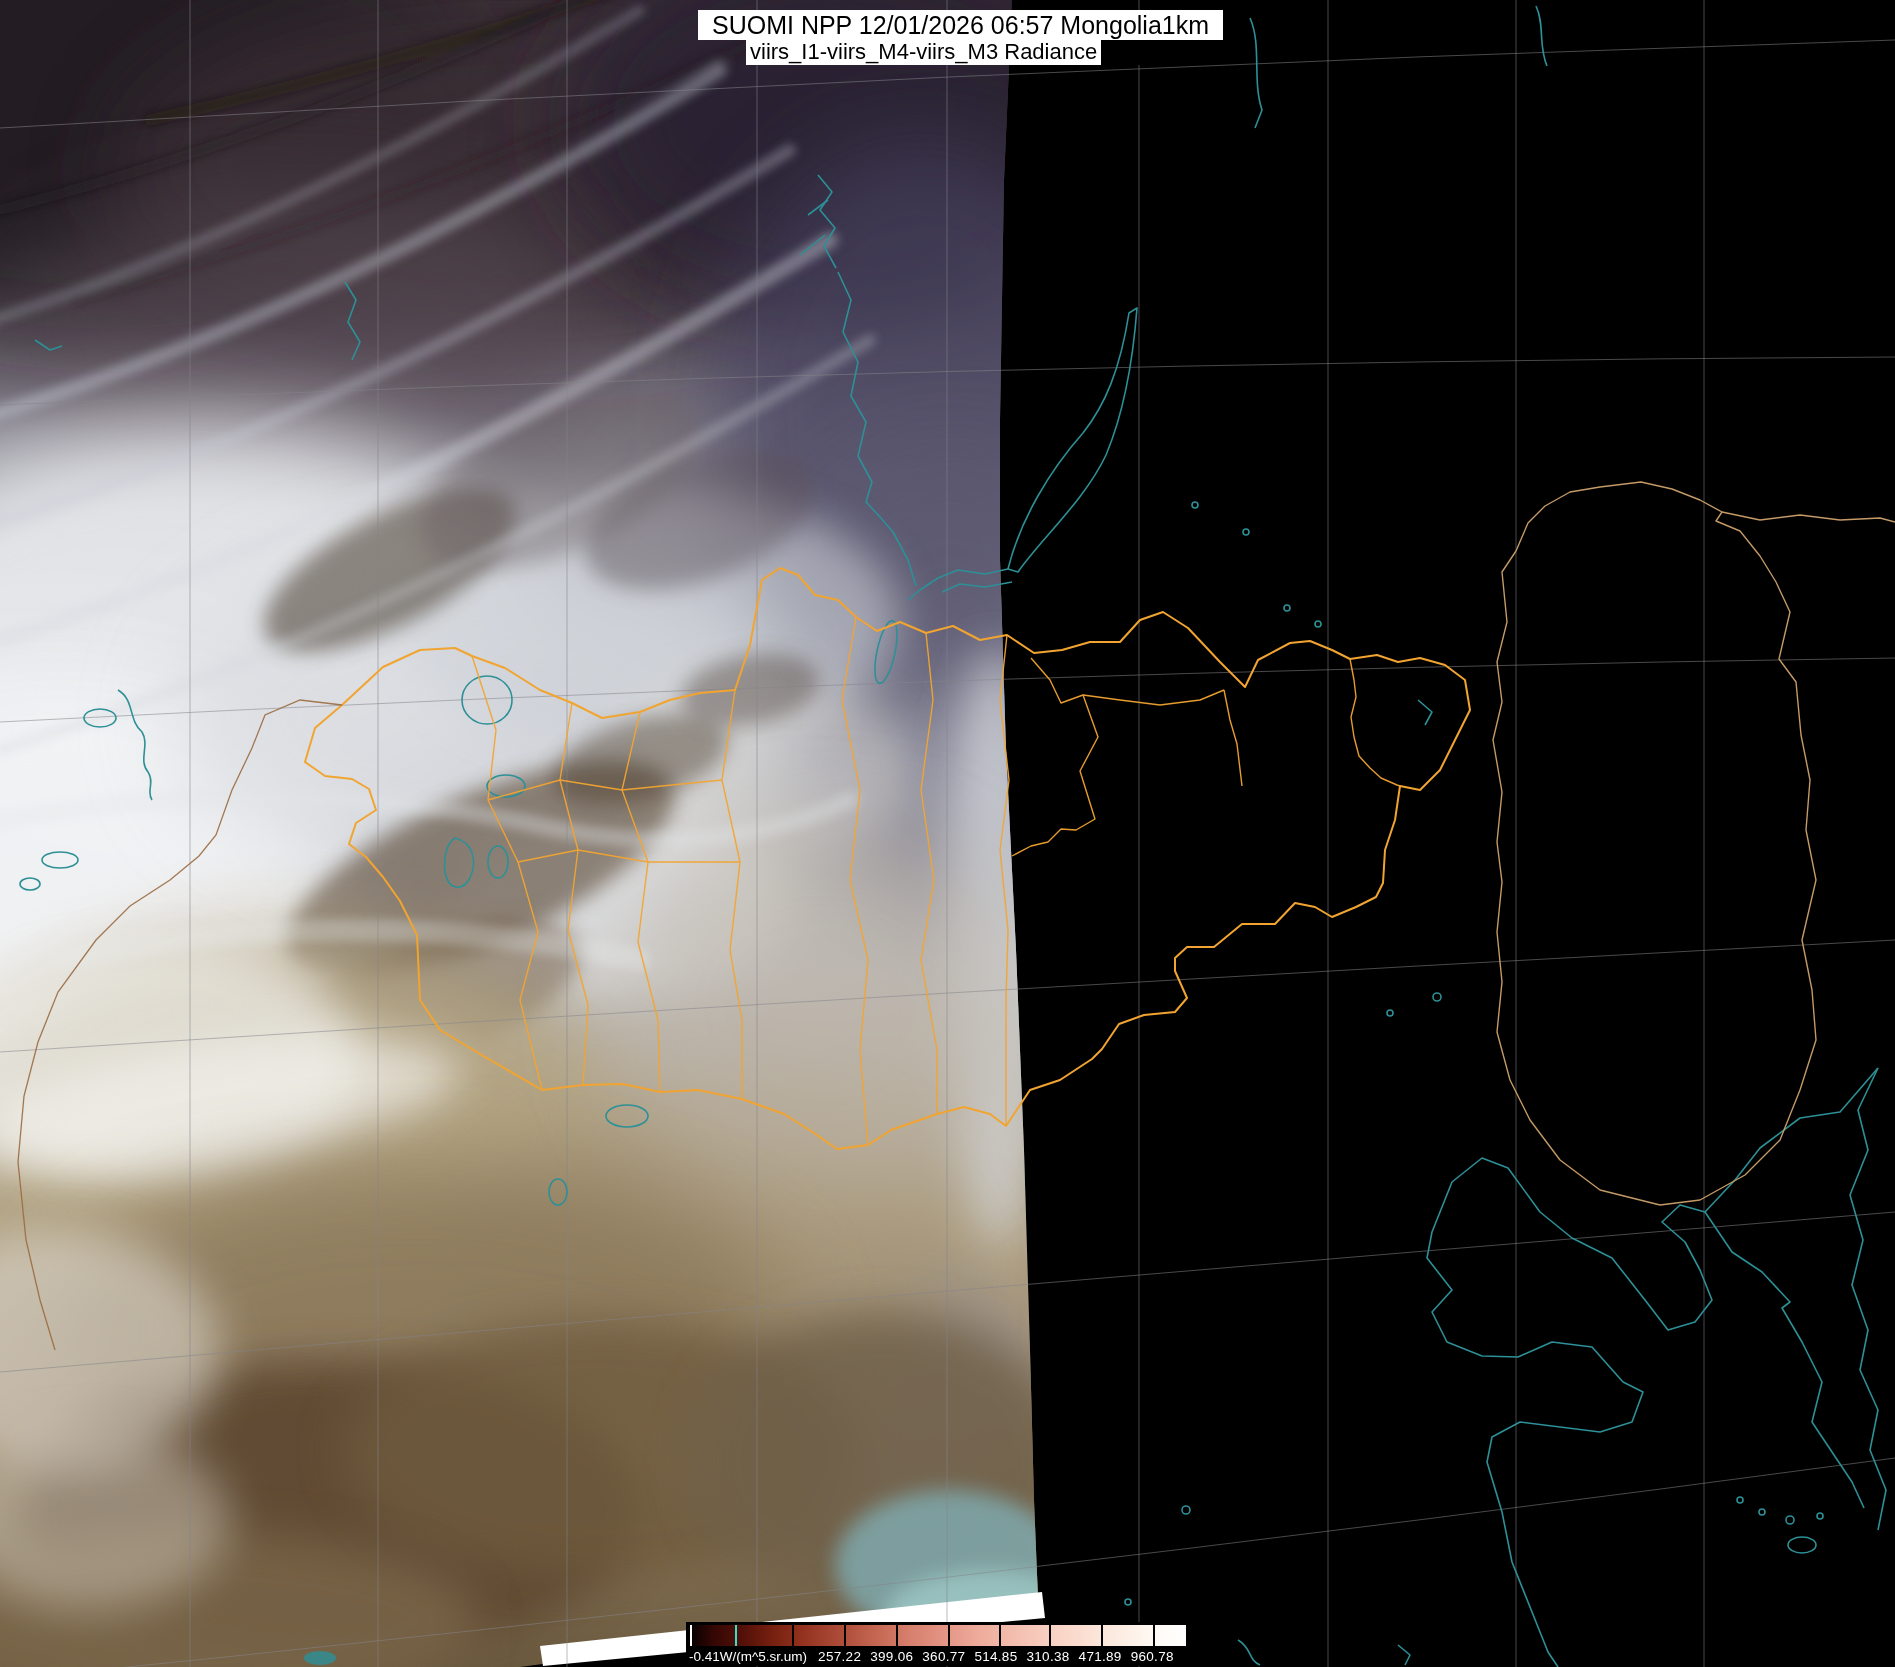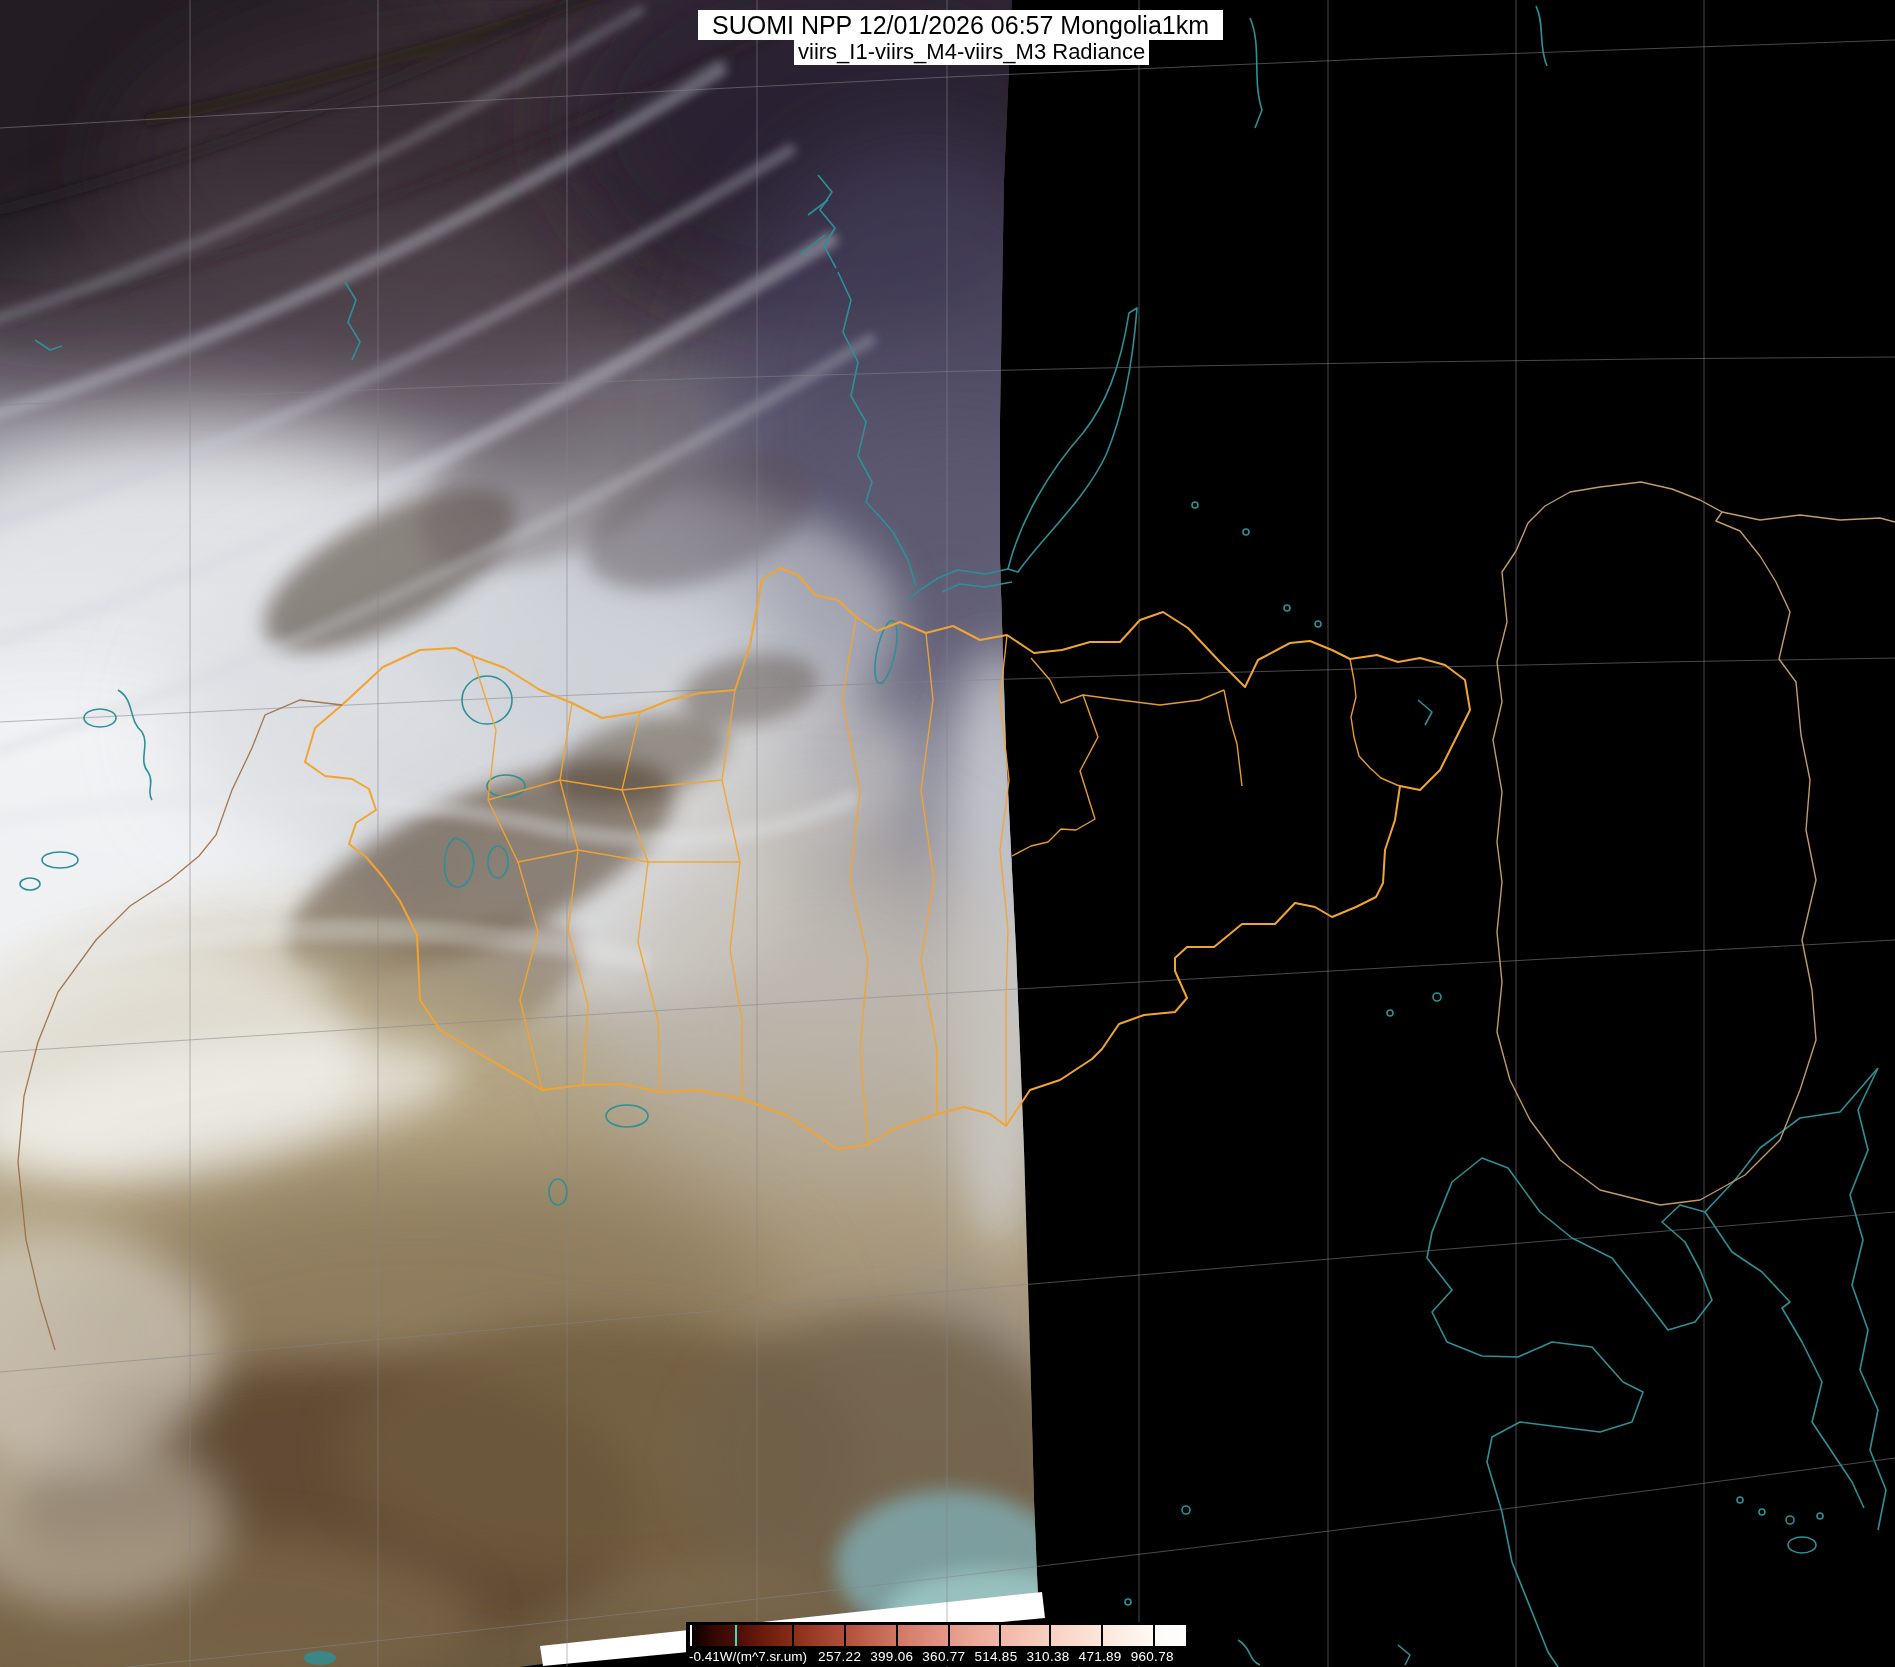--- a/index.html
+++ b/index.html
@@ -16,21 +16,21 @@
   .b-tan{stroke:var(--tan);fill:none;stroke-width:1.4;stroke-linejoin:round;}
   .b-brown{stroke:var(--brown);fill:none;stroke-width:1.3;stroke-opacity:.9;}
   .coast{stroke:var(--teal);fill:none;stroke-width:1.6;stroke-linejoin:round;}
   .coast-fill{fill:var(--teal);stroke:none;}
   
   #title-box{position:absolute;top:10px;left:698px;z-index:30;color:#000;}
   #title-line1{display:inline-block;background:#fff;height:30px;line-height:30px;
     font-size:25px;letter-spacing:0px;padding:0 14px;white-space:nowrap;}
   #title-row2{position:absolute;left:48px;top:30px;display:flex;height:25px;}
   #title-line2{display:inline-block;background:#fff;height:25px;line-height:24px;
-    font-size:22px;padding:0 4px;white-space:nowrap;margin-left:48px;}
+    font-size:22px;padding:0 4px;white-space:nowrap;}
   #title-filler{width:58px;height:25px;background:#000;}
   
   #colorbar{position:absolute;left:686px;top:1622px;width:502px;z-index:30;background:#000;padding:3px 2px 0 2px;}
   #cb-bar{position:relative;height:21px;width:498px;background:#777;}
   .cb-tick{position:absolute;top:0;width:2px;height:21px;background:#000;}
   .cb-tick-white{position:absolute;top:0;width:2px;height:21px;background:#fff;}
   .cb-tick-marker{position:absolute;top:0;width:2px;height:21px;}
   #cb-labels{display:flex;align-items:center;height:20px;color:#fff;font-size:13.5px;
     white-space:nowrap;background:#000;padding-left:1px;}
   #cb-labels .unit{margin-right:11px;}
@@ -245,21 +245,21 @@
     <div class="cb-tick" style="left:156px"></div>
     <div class="cb-tick" style="left:208px"></div>
     <div class="cb-tick" style="left:260px"></div>
     <div class="cb-tick" style="left:311px"></div>
     <div class="cb-tick" style="left:361px"></div>
     <div class="cb-tick" style="left:413px"></div>
     <div class="cb-tick" style="left:465px"></div>
     <div class="cb-tick-white" style="left:496px"></div>
   </div>
   <div id="cb-labels">
-    <span class="unit">-0.41W/(m^7.sr.um)</span>
+    <span class="unit">-0.41W/(m^5.sr.um)</span>
     <span class="num">257.22</span>
     <span class="num">399.06</span>
     <span class="num">360.77</span>
     <span class="num">514.85</span>
     <span class="num">310.38</span>
     <span class="num">471.89</span>
     <span class="num">960.78</span>
   </div>
 </div>
 

